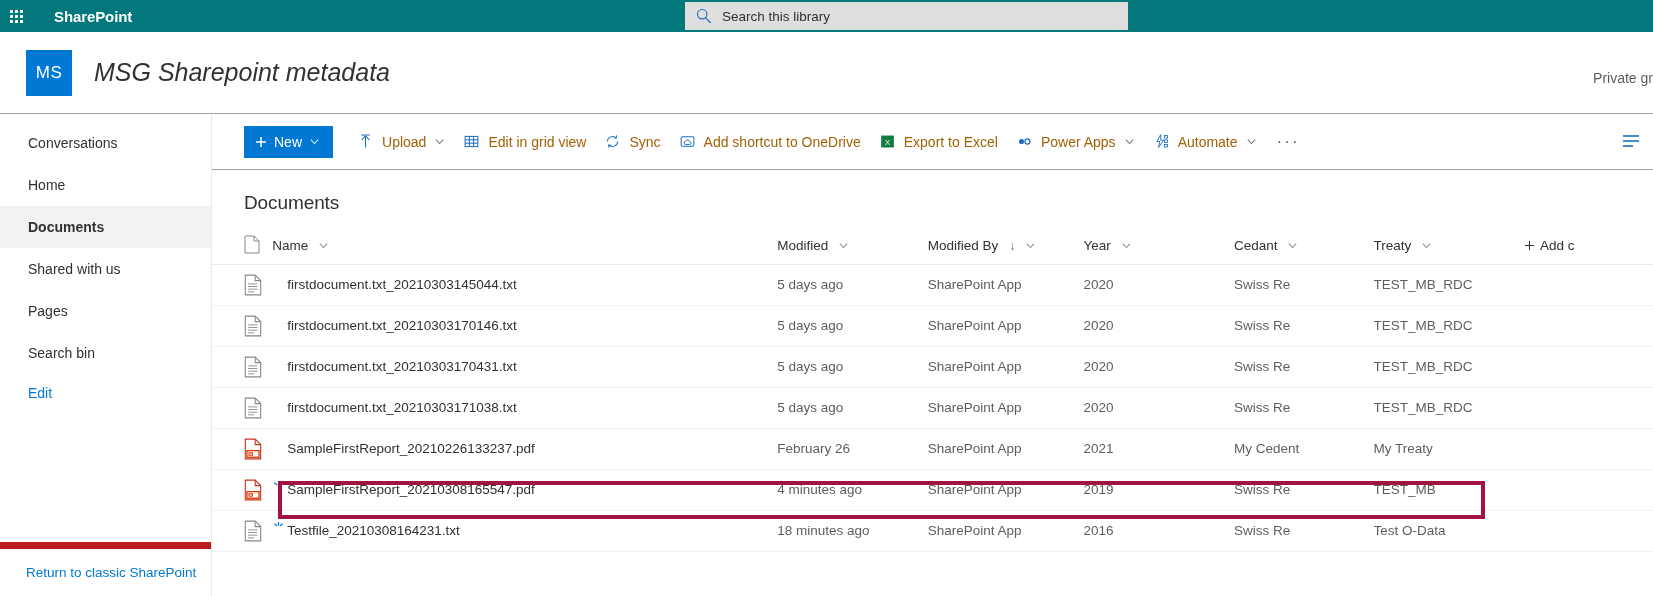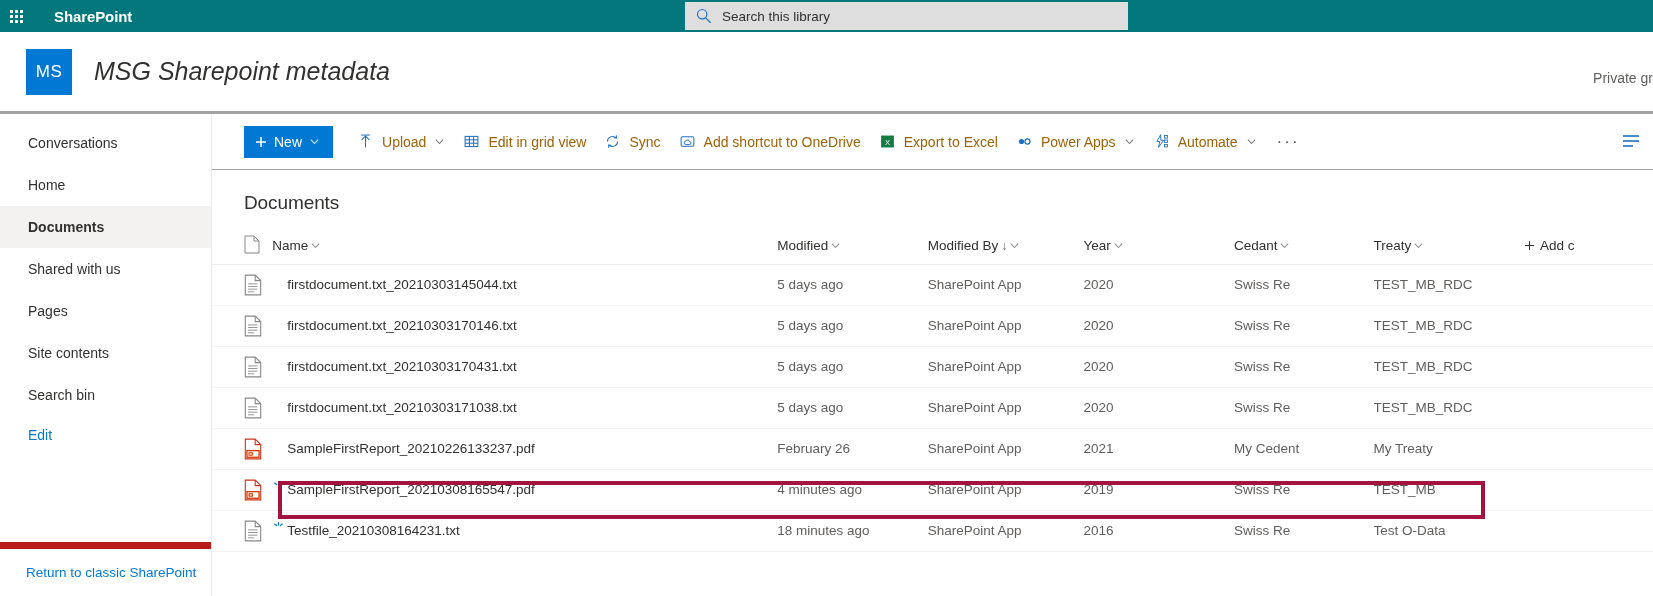--- a/index.html
+++ b/index.html
@@ -44,21 +44,21 @@
     font-family:"Liberation Sans", sans-serif;
     font-size:13.5px; color:#323130; width:100%;
   }
   .search-input::placeholder { color:#32313 0; color:#323130; opacity:1; }
 
   
   .site-header {
     height:82px; background:#ffffff;
     display:flex; align-items:center;
     position:relative;
-    border-bottom:3px solid #a3a3a3;
+    border-bottom:1px solid #a3a3a3;
   }
   .site-logo {
     width:46px; height:46px; margin-left:26px;
     background:#0078d4; color:#ffffff;
     display:flex; align-items:center; justify-content:center;
     font-size:17px; letter-spacing:0.5px;
   }
   .site-title {
     margin-left:22px; font-size:25px; color:#323130; font-weight:normal;font-style:italic;
   }
@@ -131,21 +131,21 @@
   }
 
   
   .tbl { width:100%; border-collapse:collapse; margin-top:14px; table-layout:fixed; }
   .tbl th {
     font-weight:normal; font-size:13.5px; color:#323130;
     text-align:left; height:36px; vertical-align:middle;
     border-bottom:1px solid #edebe9;
     padding:0;
   }
-  .th-inner { display:flex; align-items:center; gap:2px; cursor:pointer;text-align:center; }
+  .th-inner { display:flex; align-items:center; gap:10px; cursor:pointer;text-align:center; }
   .th-inner .chev { opacity:0.7; }
   .sort-arrow { font-size:12px; color:#605e5c; margin-left:1px; }
   .tbl td {
     font-size:13.5px; color:#605e5c; height:41px;
     border-bottom:1px solid #f3f2f1;
     vertical-align:middle; padding:0;
     white-space:nowrap; overflow:hidden;
   }
   .c-icon { width:56px; padding-left:32px !important; }
   .c-name { width:470px; }
@@ -226,23 +226,20 @@
         <div class="nav-item selected">
             <span>Documents</span>
           </div>
         <div class="nav-item">
             <span>Shared with us</span>
           </div>
         <div class="nav-item">
             <span>Pages</span>
           </div>
         <div class="nav-item">
-            <span>Site contents</span>
-          </div>
-        <div class="nav-item">
             <span>Search bin</span>
           </div>
         <div class="nav-item link">
             <span>Edit</span>
           </div>
       </div>
       <div class="nav-footer">
         <a>Return to classic SharePoint</a>
       </div>
     </div>

